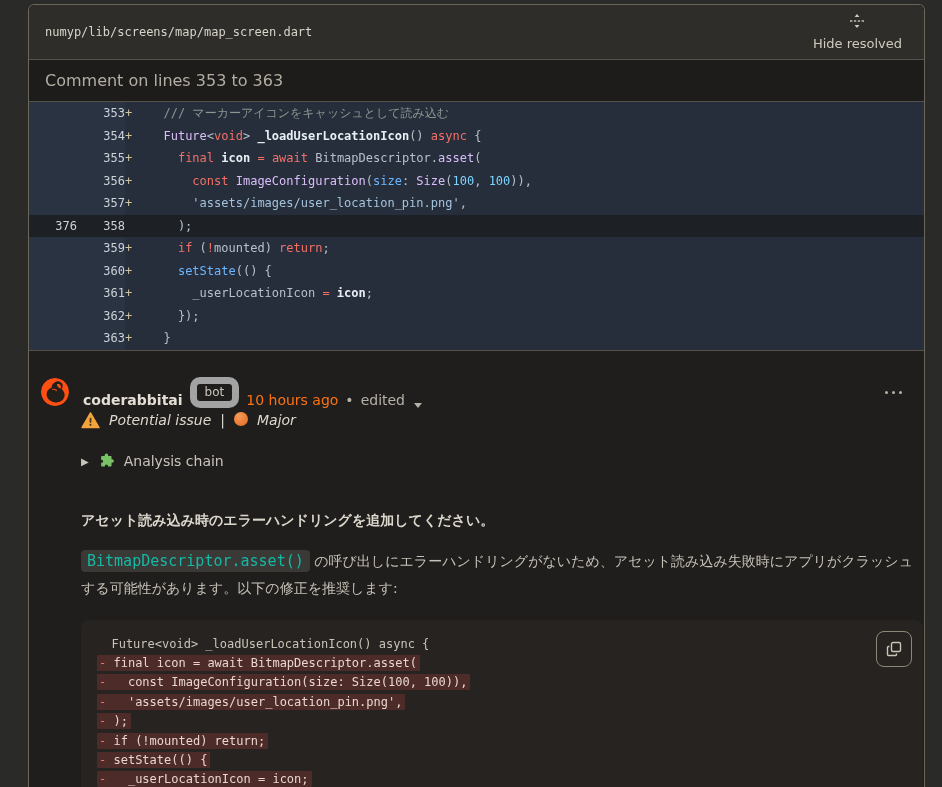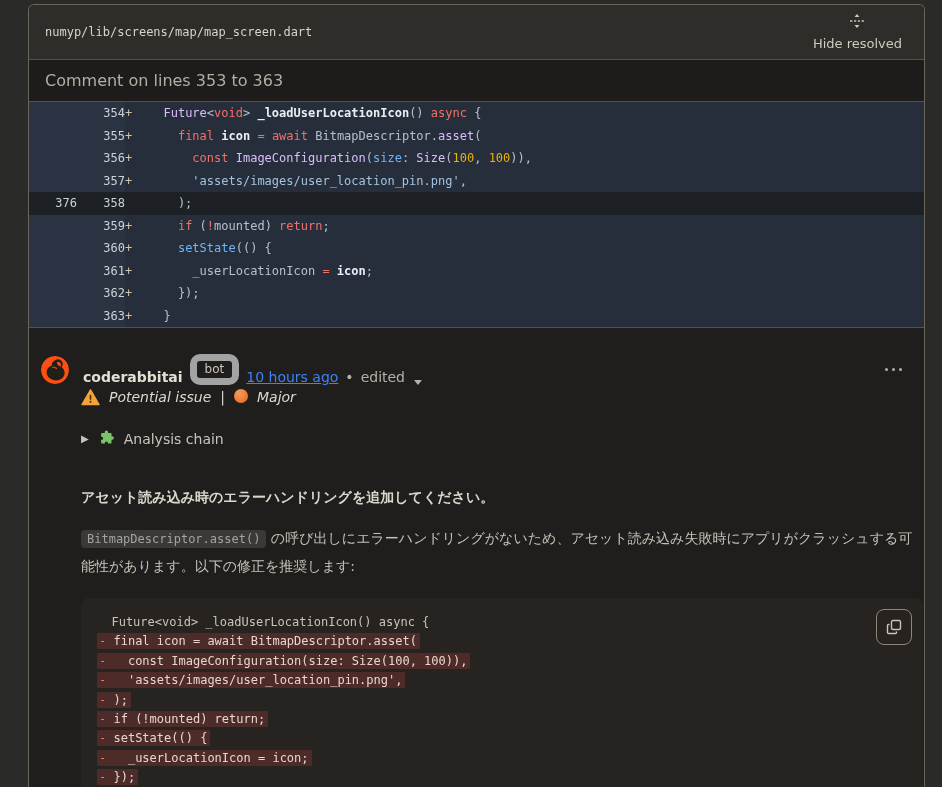--- a/index.html
+++ b/index.html
@@ -54,49 +54,49 @@
   tr.ctx{background:#1d2126;}
   td.num{width:48px;min-width:48px;text-align:right;padding-right:13px;color:#ccd2d9;cursor:pointer;}
   td.mark{width:24px;min-width:24px;padding-left:11px;color:#d2c5a0;}
   td.code{white-space:pre;padding-left:6px;color:#b6c0ca;}
   
   .sg-p{color:#b6c0ca;}
   .sg-w{color:#e9eef4;font-weight:bold;}
   .sg-k{color:#f47067;}
   .sg-ty{color:#dcbdfb;}
   .sg-fn{color:#6cb6ff;}
-  .sg-num{color:#eab308;}
+  .sg-num{color:#7dd3fc;}
   .sg-str{color:#a4c3dd;}
   .sg-cm{color:#8d968f;}
   
   .comment{position:relative;padding:26px 14px 0 12px;background:#201e1c;color:#c6c1b7;}
   .c-head{display:flex;align-items:center;}
   .avatar{width:28px;height:28px;border-radius:50%;flex:0 0 28px;cursor:pointer;}
   .meta{margin-left:14px;display:flex;align-items:flex-end;gap:7px;font-size:14px;}
   .author{font-weight:bold;color:#e4dfd5;cursor:pointer;}
   .bot-badge{border:7px solid #a3a3a3;border-radius:10px;padding:0 8px;font-size:12px;
     color:#c9c4bb;line-height:17px;}
-  .tstamp{color:#3b82f6;text-decoration:underline;cursor:pointer;}
+  .tstamp{color:#f97316;cursor:pointer;}
   .muted{color:#b6b1a7;}
   .caret{width:0;height:0;border-left:4px solid transparent;border-right:4px solid transparent;
     border-top:5px solid #b6b1a7;display:inline-block;margin-left:2px;cursor:pointer;}
   .kebab{margin-left:auto;margin-right:8px;display:flex;gap:4px;cursor:pointer;}
   .kebab i{width:3px;height:3px;background:#b6b1a7;border-radius:50%;display:block;}
   .c-body{margin-left:40px;}
   .severity{display:flex;align-items:flex-start;gap:9px;margin-top:4px;font-size:14px;
     font-style:italic;color:#ddd8cd;}
   .sev-circle{width:14px;height:14px;border-radius:50%;
     background:radial-gradient(circle at 35% 30%,#f59b57,#e4671f);}
   .analysis{display:flex;align-items:center;gap:9px;margin-top:24px;font-size:14px;color:#c9c4bb;cursor:pointer;}
   .disclosure{font-size:10px;color:#c9c4bb;}
   .c-heading{margin-top:42px;font-size:14px;font-weight:bold;color:#dcd7cd;}
   .c-para{margin-top:18px;font-size:14px;line-height:27px;color:#c6c1b7;width:836px;}
   .inline-code{
-    font-family:"DejaVu Sans Mono","Liberation Mono",monospace;font-size:12px;
-    background:#3a3936;border-radius:4px;padding:2px 6px;color:#a3a3a3;
+    font-family:"DejaVu Sans Mono","Liberation Mono",monospace;font-size:15px;
+    background:#3a3936;border-radius:4px;padding:2px 6px;color:#14b8a6;
   }
   
   .codeblock{
     position:relative;margin-top:18px;background:#262321;border-radius:8px;
     padding:15px 16px;width:842px;box-sizing:border-box;height:230px;
     font-family:"DejaVu Sans Mono","Liberation Mono",monospace;font-size:12px;
     line-height:19.4px;color:#c9c3b8;
   }
   .cl{white-space:pre;}
   .cl .hl{padding:1px 3px 1px 2px;border-radius:1px;text-align:right;}
@@ -130,20 +130,26 @@
       </svg>
       <span>Hide resolved</span>
     </button>
   </div>
 
   <div class="lines-bar">Comment on lines 353 to 363</div>
 
   <div class="diff-wrap">
     <table class="diff">
         <tbody>
+          <tr class="diff-row add">
+            <td class="num old"></td>
+            <td class="num new">353</td>
+            <td class="mark">+</td>
+            <td class="code"><span class="sg-p">  </span><span class="sg-cm">/// マーカーアイコンをキャッシュとして読み込む</span></td>
+          </tr>
           <tr class="diff-row add">
             <td class="num old"></td>
             <td class="num new">354</td>
             <td class="mark">+</td>
             <td class="code"><span class="sg-p">  </span><span class="sg-ty">Future</span><span class="sg-p">&lt;</span><span class="sg-k">void</span><span class="sg-p">&gt; </span><span class="sg-w">_loadUserLocationIcon</span><span class="sg-p">() </span><span class="sg-k">async</span><span class="sg-p"> {</span></td>
           </tr>
           <tr class="diff-row add">
             <td class="num old"></td>
             <td class="num new">355</td>
             <td class="mark">+</td>

